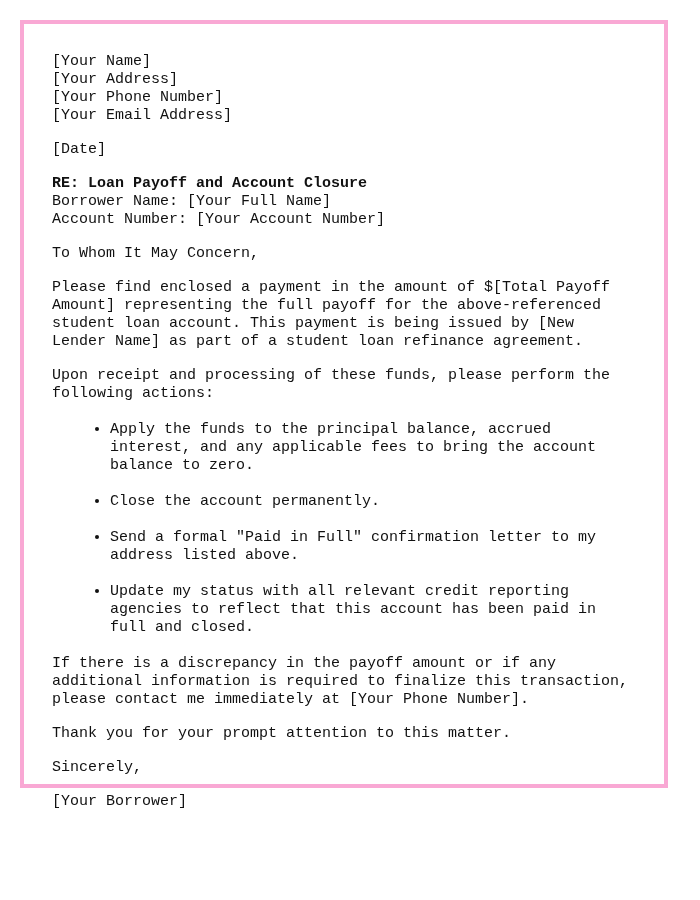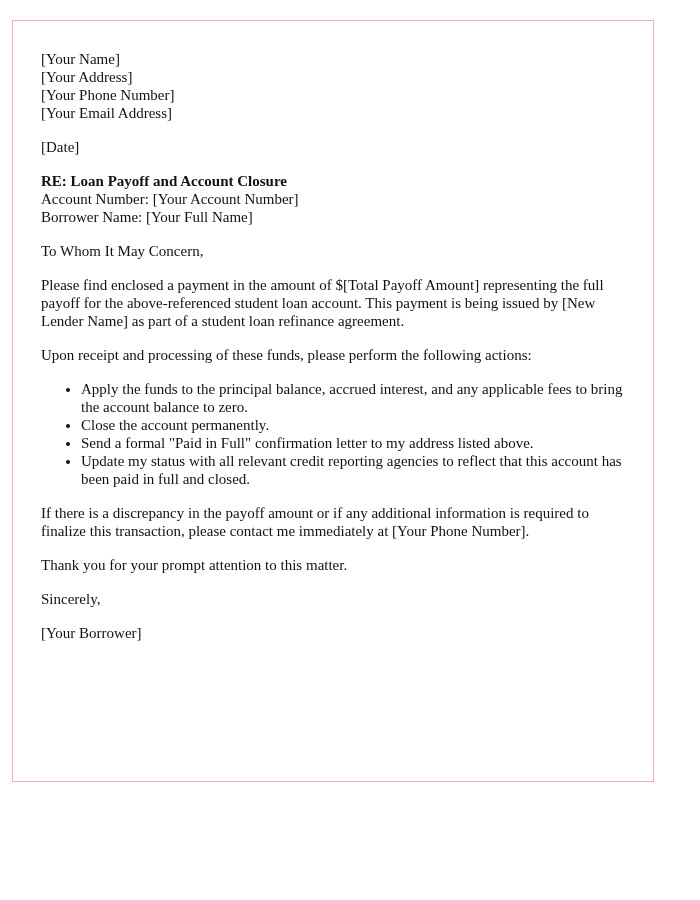--- a/index.html
+++ b/index.html
@@ -11,26 +11,27 @@
     width: 700px;
     height: 900px;
     position: relative;
     font-family: "Liberation Serif", "DejaVu Serif", serif;
     font-size: 15px;
     line-height: 18px;
     color: #111111;
   }
   .letter {
     position: absolute;
-    left: 12px;
+    left: 20px;
     top: 20px;
     width: 640px;
     height: 760px;
-    border: 1px solid #f9a8d4;
+    border: 4px solid #f9a8d4;
     box-sizing: content-box;
+    font-family: Liberation Mono, monospace;
   }
   .content {
     position: absolute;
     left: 28px;
     top: 29px;
     width: 585px;
   }
   .block {
     margin: 0 0 16px 0;
   }
@@ -41,21 +42,21 @@
     font-weight: bold;
   }
   p {
     margin: 0 0 16px 0;
   }
   ul {
     margin: 0 0 16px 0;
     padding-left: 40px;
   }
   ul li {
-    margin: 0;
+    margin: 18px;
   }
 </style>
 </head>
 <body>
 
 <div class="letter">
   <div class="content">
 
     <div class="block">
       <span class="line">[Your Name]</span>
@@ -64,22 +65,22 @@
       <span class="line">[Your Email Address]</span>
     </div>
 
     <div class="block">
       <span class="line">[Date]</span>
     </div>
 
 
     <div class="block">
       <span class="line subject">RE: Loan Payoff and Account Closure</span>
+      <span class="line">Borrower Name: [Your Full Name]</span>
       <span class="line">Account Number: [Your Account Number]</span>
-      <span class="line">Borrower Name: [Your Full Name]</span>
     </div>
 
     <p>To Whom It May Concern,</p>
 
     <p>Please find enclosed a payment in the amount of $[Total Payoff Amount] representing the full payoff for the above-referenced student loan account. This payment is being issued by [New Lender Name] as part of a student loan refinance agreement.</p>
 
     <p>Upon receipt and processing of these funds, please perform the following actions:</p>
 
     <ul>
       <li>Apply the funds to the principal balance, accrued interest, and any applicable fees to bring the account balance to zero.</li>

